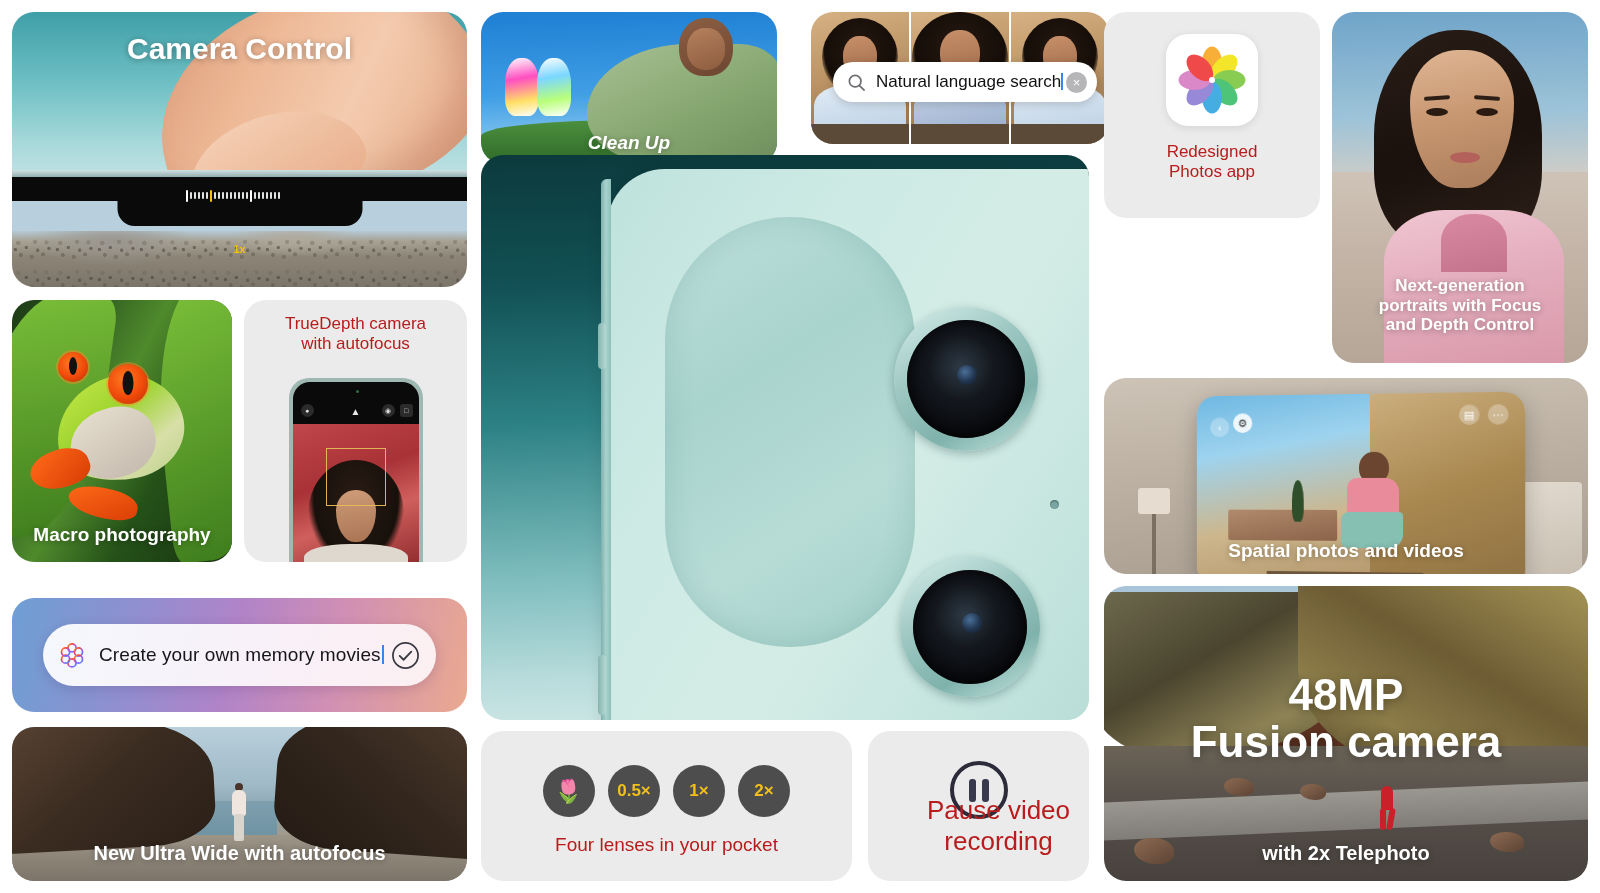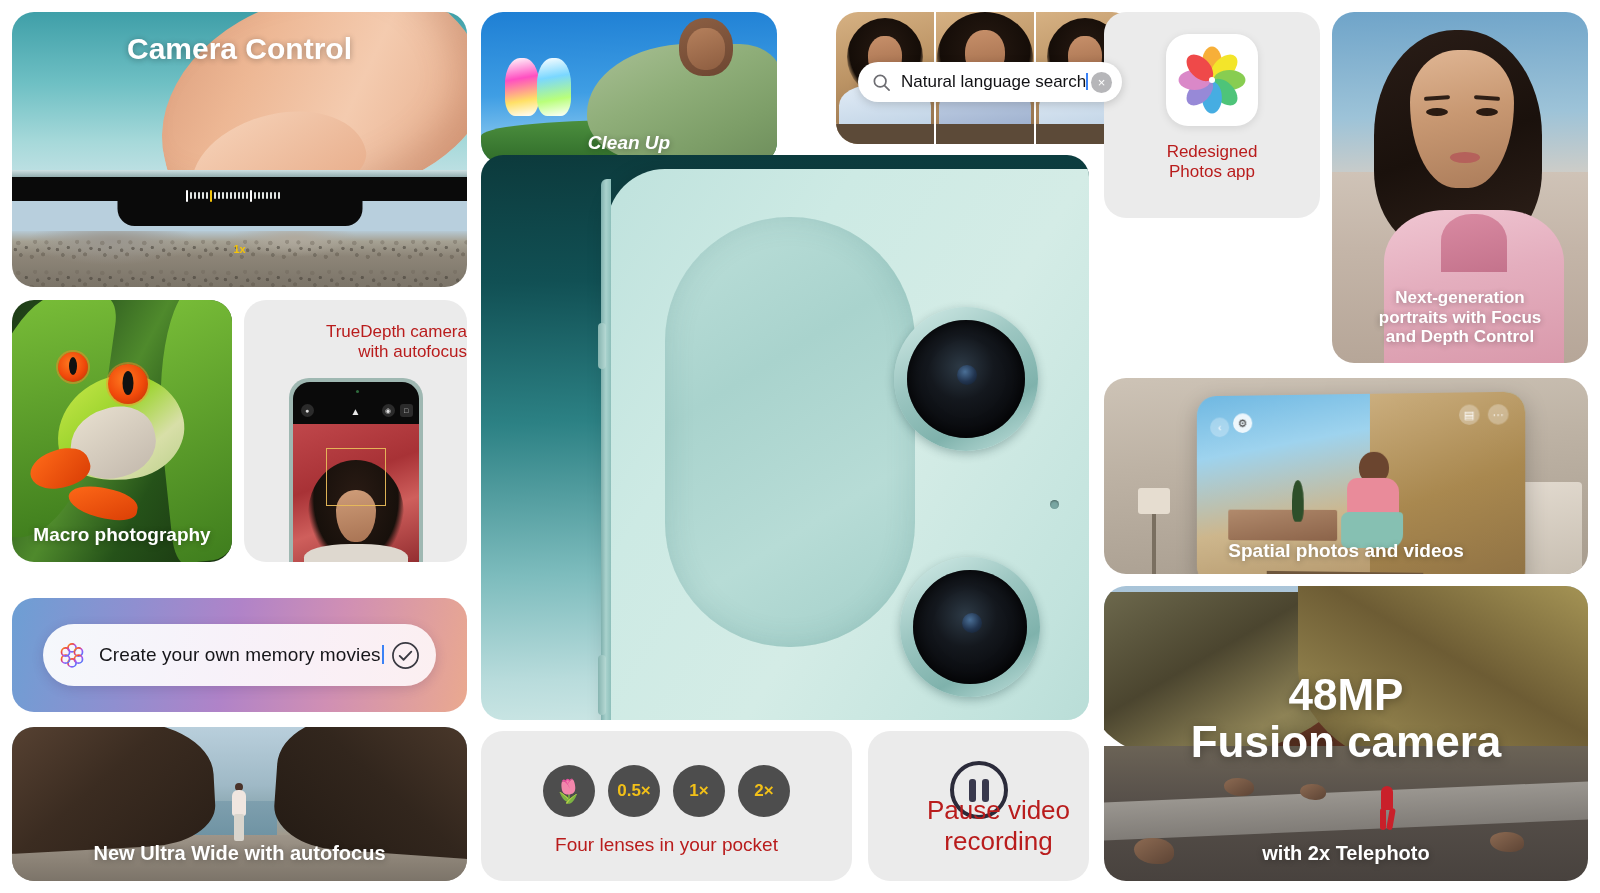--- a/index.html
+++ b/index.html
@@ -155,21 +155,21 @@
   .frog-eye.e2 { left: 46px; top: 52px; width: 30px; height: 30px; }
   .frog-eye.e2::after { width: 8px; height: 18px; }
   .frog-foot {
     position: absolute; background: linear-gradient(150deg, #ff6a18, #d93d05);
     border-radius: 48% 52% 40% 60%;
   }
   #macro .cap-white { bottom: 16px; font-size: 19px; }
 
   
   #truedepth { left: 244px; top: 300px; width: 223px; height: 262px; }
-  #truedepth .cap-dark { top: 22px; font-size: 17px; text-align: right; }
+  #truedepth .cap-dark { top: 14px; font-size: 17px; }
   .td-phone {
     position: absolute; left: 50%; transform: translateX(-50%);
     top: 78px; width: 134px; height: 190px;
     background: #9fb8b2; border-radius: 20px 20px 0 0;
     padding: 4px 4px 0 4px;
   }
   .td-screen {
     position: relative; width: 100%; height: 100%;
     background: #0a0a0a; border-radius: 17px 17px 0 0; overflow: hidden;
   }
@@ -281,21 +281,21 @@
     background: linear-gradient(160deg, #8c5f43, #6d4631);
     border-radius: 48% 48% 44% 44%;
   }
   .cu-head::after {
     content: ""; position: absolute; left: 8px; top: 10px; width: 38px; height: 42px;
     background: linear-gradient(160deg, #b5805c, #8d5d40); border-radius: 46%;
   }
   #cleanup .cap-white { bottom: 10px; font-size: 19px; }
 
   
-  #search-card { left: 836px; top: 12px; width: 298px; height: 132px; }
+  #search-card { left: 811px; top: 12px; width: 298px; height: 132px; }
   .sc-grid { position: absolute; inset: 0; display: flex; gap: 2px; }
   .sc-cell { flex: 1; position: relative; overflow: hidden; background: linear-gradient(165deg, #d6b183 0%, #bb9364 46%, #8a6a48 100%); }
   .sc-hair {
     position: absolute; left: 50%; transform: translateX(-50%); top: 6px;
     width: 76px; height: 78px;
     background: radial-gradient(ellipse at 50% 42%, #271a12 0%, #150d08 66%, rgba(21,13,8,0) 76%);
     border-radius: 50%;
   }
   .sc-face {
     position: absolute; left: 50%; transform: translateX(-50%); top: 24px;
@@ -440,21 +440,21 @@
     position: absolute; left: 52px; top: 198px; right: 24px; bottom: 0;
     background: linear-gradient(168deg, #f0c6d2 0%, #e4aebe 44%, #d999ab 100%);
     border-radius: 34% 34% 0 0;
   }
   .po-collar::after {
     content: ""; position: absolute; left: 50%; transform: translateX(-50%);
     top: 4px; width: 66px; height: 58px;
     background: linear-gradient(168deg, #d98aa2, #c4738c);
     border-radius: 46% 46% 0 0;
   }
-  #portraits .cap-white { bottom: 16px; font-size: 17px; padding: 0 12px; }
+  #portraits .cap-white { bottom: 28px; font-size: 17px; padding: 0 12px; }
 
   
   #spatial { left: 1104px; top: 378px; width: 484px; height: 196px; }
   .sp-room {
     position: absolute; inset: 0;
     background: linear-gradient(175deg, #cdc3b6 0%, #bdb2a4 40%, #a79c8e 100%);
   }
   .sp-lamp { position: absolute; left: 34px; bottom: 0; width: 32px; height: 86px; }
   .sp-lamp .shade { position: absolute; left: 0; top: 0; width: 32px; height: 26px; background: #e6ddd0; border-radius: 3px; }
   .sp-lamp .pole { position: absolute; left: 14px; top: 26px; width: 4px; bottom: 0; background: #7a6f60; }

